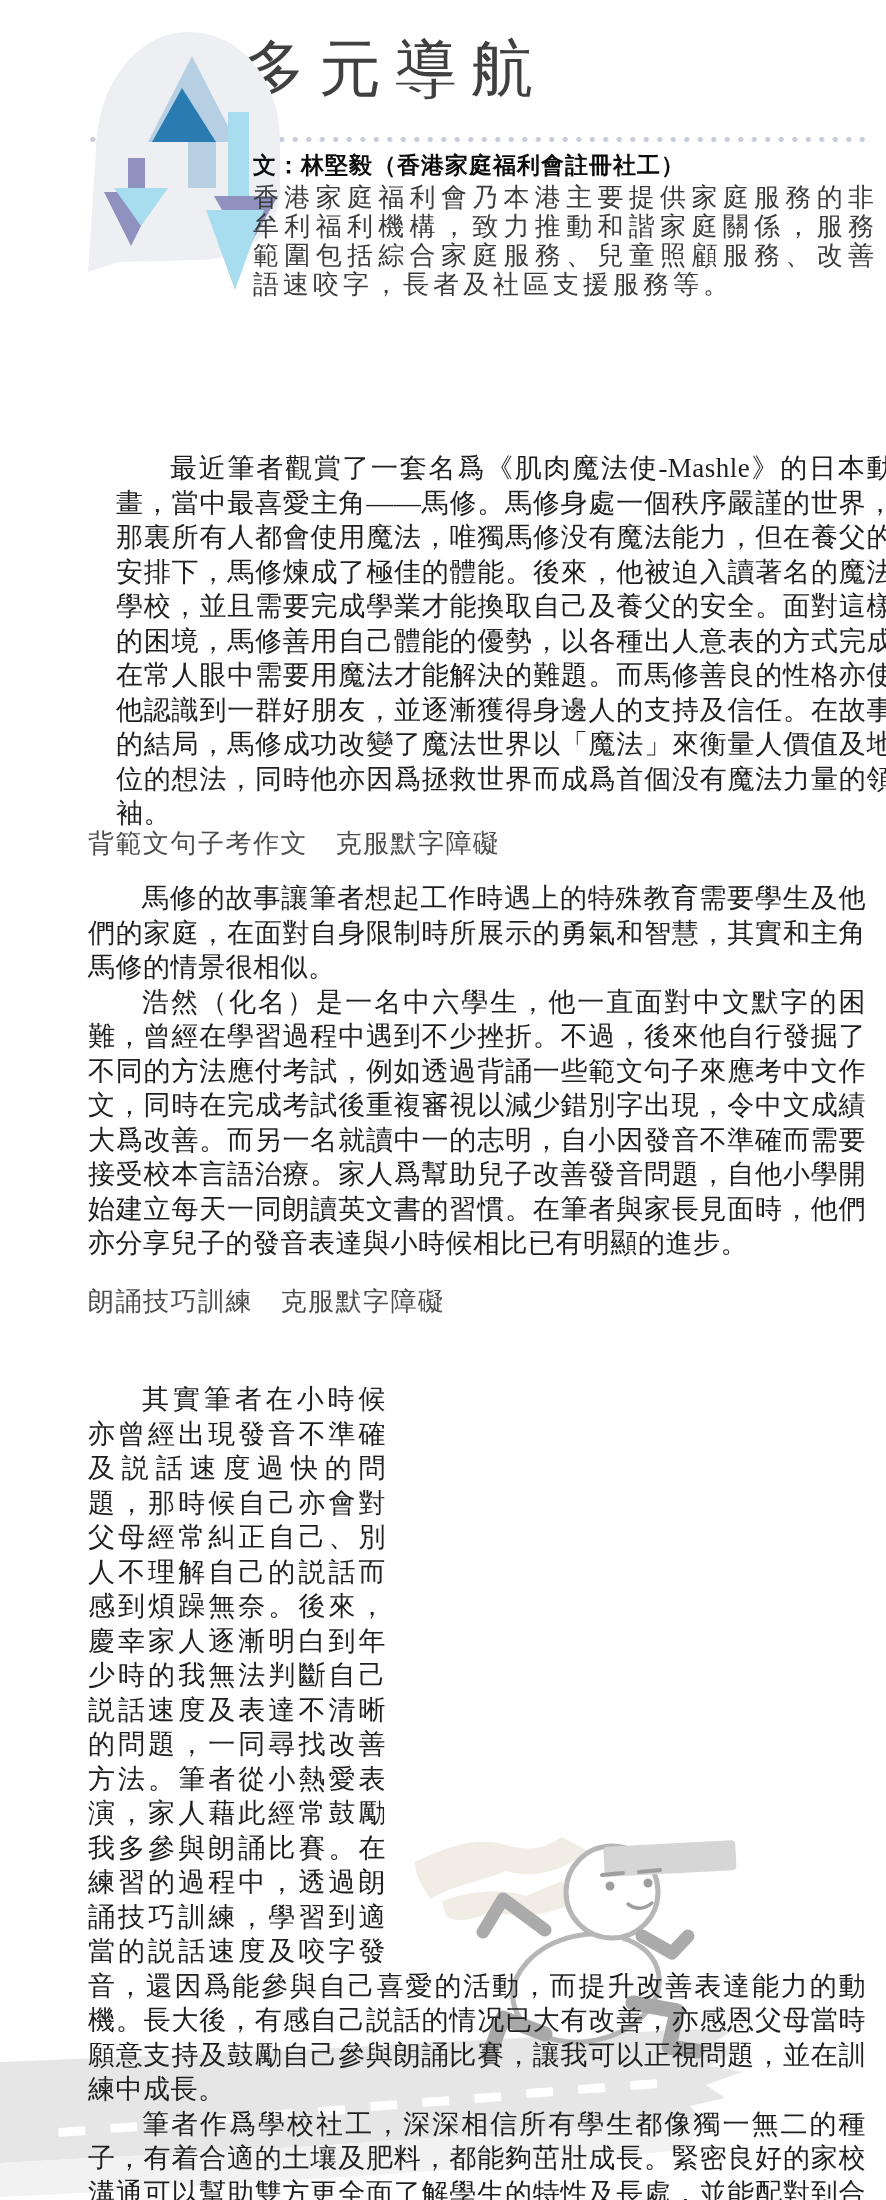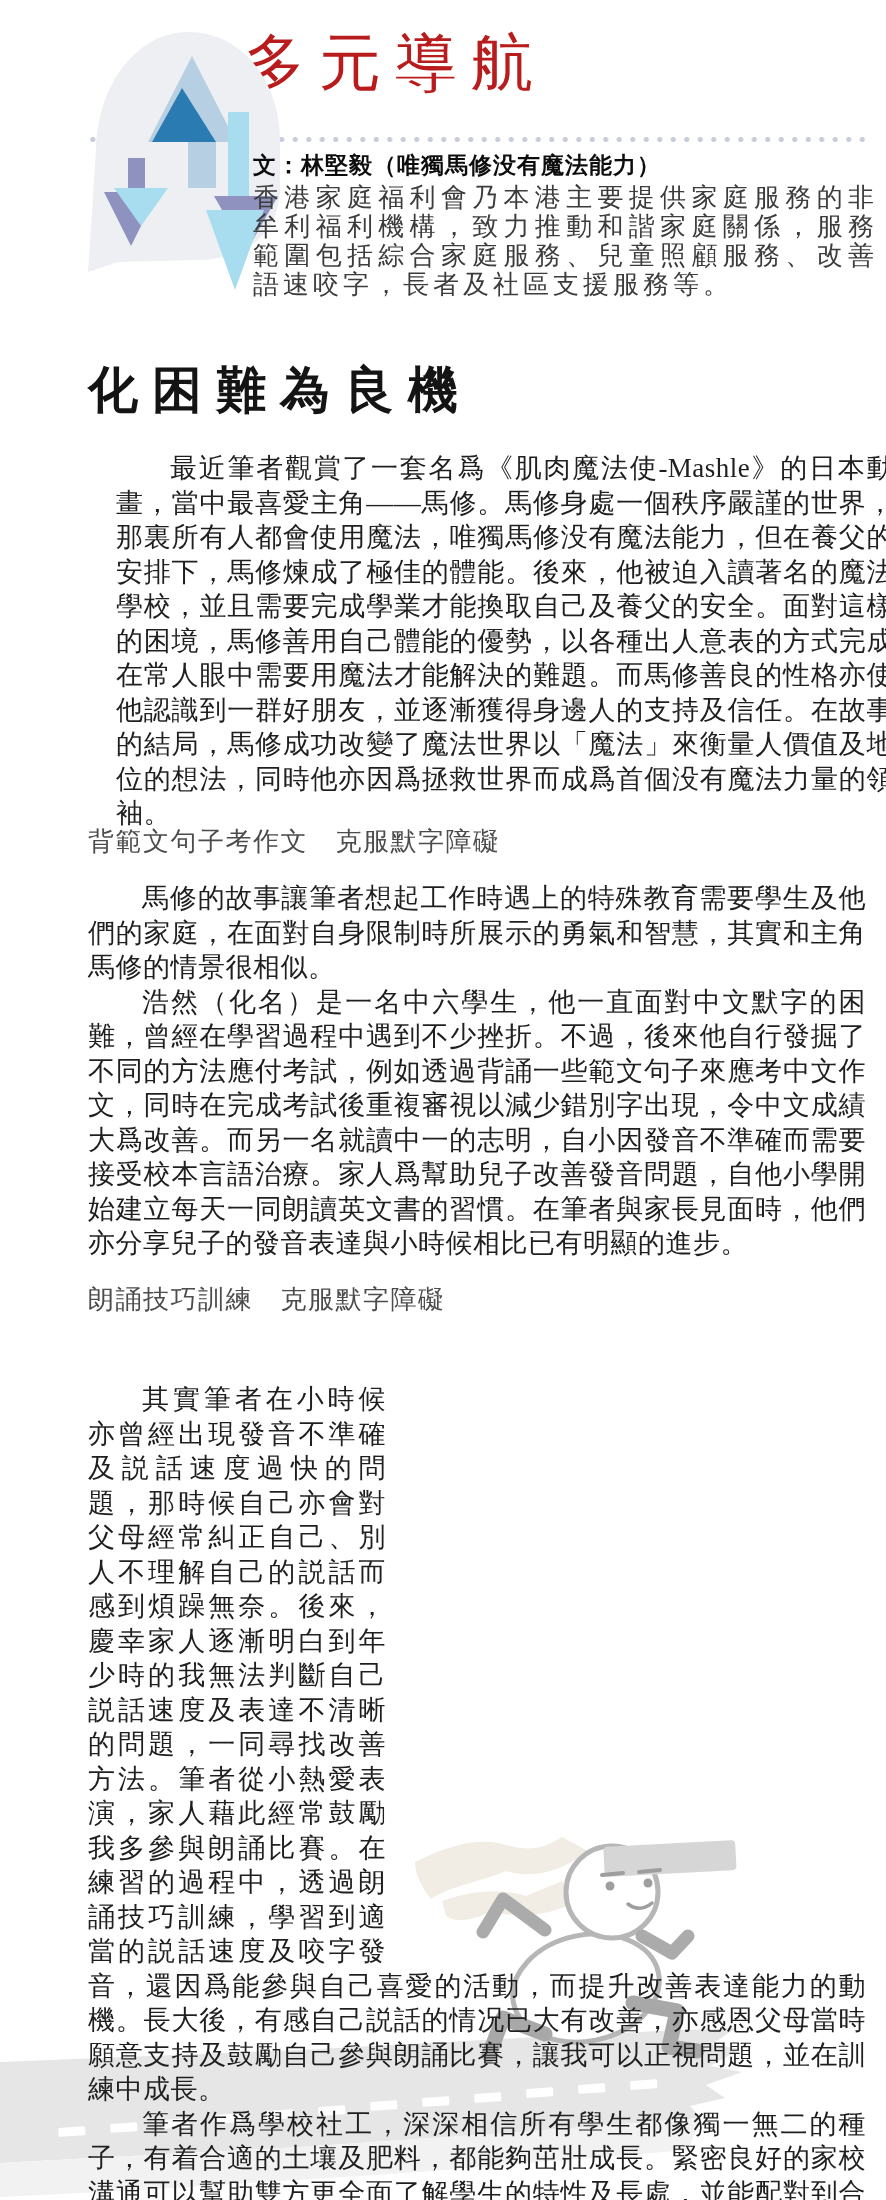--- a/index.html
+++ b/index.html
@@ -3,24 +3,24 @@
 <meta charset="utf-8">
 <style>
   html,body{margin:0;padding:0;background:#ffffff;}
   .page{
     position:relative;width:886px;height:2200px;background:#ffffff;
     overflow:hidden;font-family:"Liberation Serif","DejaVu Serif",serif;
   }
   
   .logo-svg{position:absolute;left:62px;top:18px;width:240px;height:280px;z-index:2;}
   .column-title{
-    position:absolute;left:243px;top:28px;margin:0;z-index:1;
+    position:absolute;left:243px;top:34px;margin:0;z-index:1;
     font-family:"Liberation Sans","DejaVu Sans",sans-serif;
     font-weight:400;font-size:62px;line-height:70px;letter-spacing:14px;
-    color:#b91c1c;
+    color:#404040;
   }
   .dotted-divider{
     position:absolute;left:86px;top:135px;width:786px;height:9px;z-index:1;
     background-image:radial-gradient(circle,#c7ccd8 2.3px,rgba(255,255,255,0) 2.8px);
     background-size:13.5px 9px;background-repeat:repeat-x;background-position:0 50%;
   }
   .byline{
     position:absolute;left:253px;top:152px;margin:0;z-index:2;
     font-size:23px;line-height:28px;font-weight:700;color:#0d0d0d;letter-spacing:1px;
   }
@@ -39,21 +39,21 @@
     position:absolute;left:88px;width:778px;z-index:2;
     font-size:27px;line-height:34.5px;letter-spacing:0.5px;color:#1f1f1f;
     text-align:justify;text-justify:inter-ideograph;
   }
   .bodyblock p{margin:0;text-indent:2em;}
   .s0{top:451px;margin-left:28px;}
   .s1{top:881px;}
   .s2{top:1334px;margin-top:48px;}
   .subhead{
     position:absolute;left:88px;margin:0;z-index:2;
-    font-family:Liberation Mono, monospace;
+    font-family:Liberation Sans, sans-serif;
     font-weight:400;font-size:26px;line-height:30px;letter-spacing:1.5px;color:#4c4c4c;
   }
   .sh1{top:828px;}
   .sh2{top:1286px;}
   
   .illu-spacer{float:right;width:480px;height:130px;margin-top:425px;}
   
   .illustration-svg{position:absolute;left:0;top:1790px;width:886px;height:410px;z-index:0;}
 </style>
 </head>
@@ -74,25 +74,24 @@
 
     <rect x="128" y="158" width="17" height="30" fill="#8f92bf"></rect>
     <polygon points="104,192 158,192 131,246" fill="#8f92bf"></polygon>
     <polygon points="114,188 168,188 141,226" fill="#a8dcef"></polygon>
   </svg>
 
   <h2 class="column-title">多元導航</h2>
 
   <div class="dotted-divider"></div>
 
-  <p class="byline">文：林堅毅（唯獨馬修没有魔法能力）</p>
+  <p class="byline">文：林堅毅（香港家庭福利會註冊社工）</p>
 
   <p class="org-intro">香港家庭福利會乃本港主要提供家庭服務的非牟利福利機構，致力推動和諧家庭關係，服務範圍包括綜合家庭服務、兒童照顧服務、改善語速咬字，長者及社區支援服務等。</p>
 
-  <h1 class="article-title">化困難為良機</h1>
 
   <div class="bodyblock s0">
     <p>最近筆者觀賞了一套名爲《肌肉魔法使-Mashle》的日本動畫，當中最喜愛主角——馬修。馬修身處一個秩序嚴謹的世界，那裏所有人都會使用魔法，唯獨馬修没有魔法能力，但在養父的安排下，馬修煉成了極佳的體能。後來，他被迫入讀著名的魔法學校，並且需要完成學業才能換取自己及養父的安全。面對這樣的困境，馬修善用自己體能的優勢，以各種出人意表的方式完成在常人眼中需要用魔法才能解決的難題。而馬修善良的性格亦使他認識到一群好朋友，並逐漸獲得身邊人的支持及信任。在故事的結局，馬修成功改變了魔法世界以「魔法」來衡量人價值及地位的想法，同時他亦因爲拯救世界而成爲首個没有魔法力量的領袖。</p>
   </div>
 
   <h3 class="subhead sh1">背範文句子考作文　克服默字障礙</h3>
 
   <div class="bodyblock s1">
     <p>馬修的故事讓筆者想起工作時遇上的特殊教育需要學生及他們的家庭，在面對自身限制時所展示的勇氣和智慧，其實和主角馬修的情景很相似。</p>
     <p>浩然（化名）是一名中六學生，他一直面對中文默字的困難，曾經在學習過程中遇到不少挫折。不過，後來他自行發掘了不同的方法應付考試，例如透過背誦一些範文句子來應考中文作文，同時在完成考試後重複審視以減少錯別字出現，令中文成績大爲改善。而另一名就讀中一的志明，自小因發音不準確而需要接受校本言語治療。家人爲幫助兒子改善發音問題，自他小學開始建立每天一同朗讀英文書的習慣。在筆者與家長見面時，他們亦分享兒子的發音表達與小時候相比已有明顯的進步。</p>

